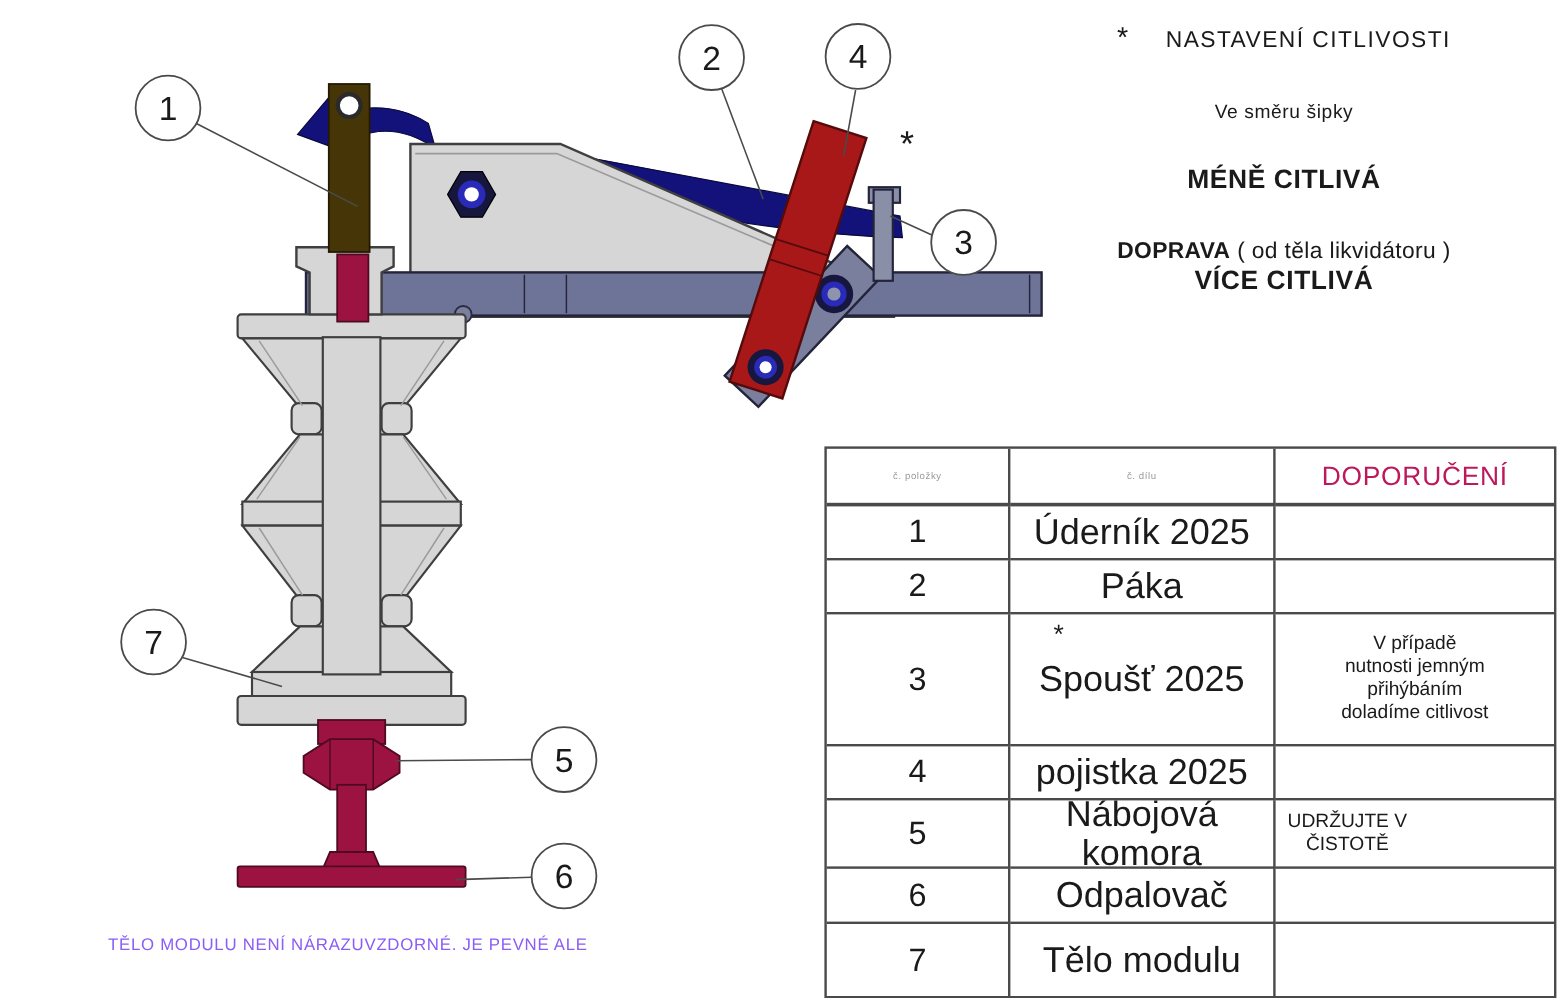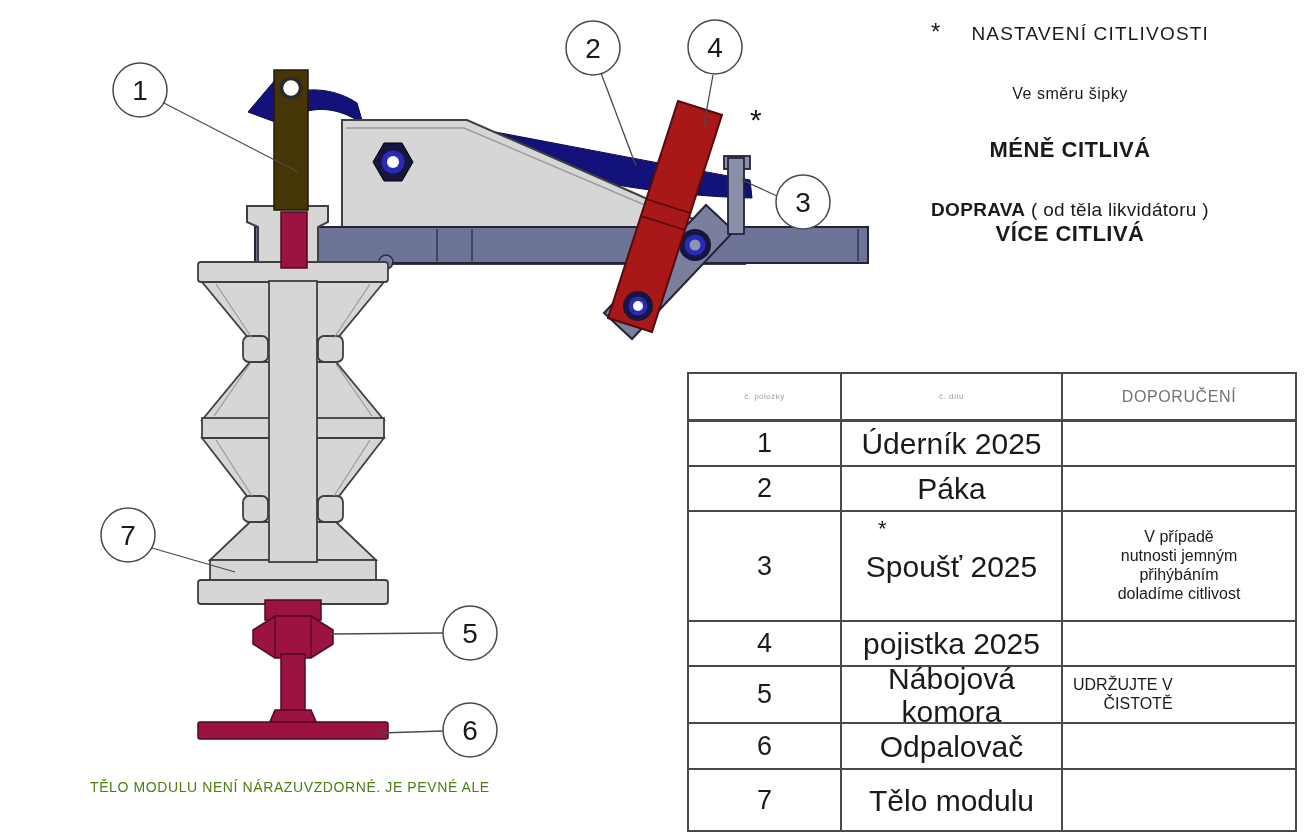--- a/index.html
+++ b/index.html
@@ -24,29 +24,29 @@
     grid-template-rows:48px 45px 45px 110px 45px 57px 46px 60px;
     border:2px solid #4a4a4a;box-sizing:border-box;background:#fff;margin-left:32px;
   }
   .cell{border-right:2px solid #4a4a4a;border-bottom:2px solid #4a4a4a;
     display:flex;align-items:center;justify-content:center;text-align:center;
     position:relative;box-sizing:border-box;overflow:hidden;}
   .cell.last-col{border-right:none;}
   .cell.last-row{border-bottom:none;}
   .cell.hdr{border-bottom:3px solid #4a4a4a;}
   .hdr-small{font-size:8px;color:#9a9a9a;letter-spacing:0.5px;}
-  .hdr-big{font-size:16px;letter-spacing:0.6px;color:#737373;text-align:right;}
+  .hdr-big{font-size:22px;letter-spacing:0.6px;color:#be185d;text-align:right;}
   .pos-num{font-size:27px;}
   .part-name{font-size:30px;line-height:1.1;}
   .note-text{font-size:16px;line-height:1.18;}
-  .cell.note-left{justify-content:flex-start;text-align:right;padding-left:10px;}
+  .cell.note-left{justify-content:flex-start;text-align:center;padding-left:10px;}
   .part-flag{position:absolute;left:36px;top:4px;font-size:22px;}
   
   .warning-note{position:absolute;left:90px;top:778px;font-size:14px;letter-spacing:0.6px;
-    color:#4d7c0f;line-height:1.38;white-space:nowrap;}
+    color:#8b5cf6;line-height:1.38;white-space:nowrap;}
   
   .drawing{position:absolute;left:0;top:0;}
 </style>
 </head>
 <body>
 
 <div class="canvas">
 
   <svg class="drawing" width="1304" height="832" viewBox="0 0 1304 832">
 

